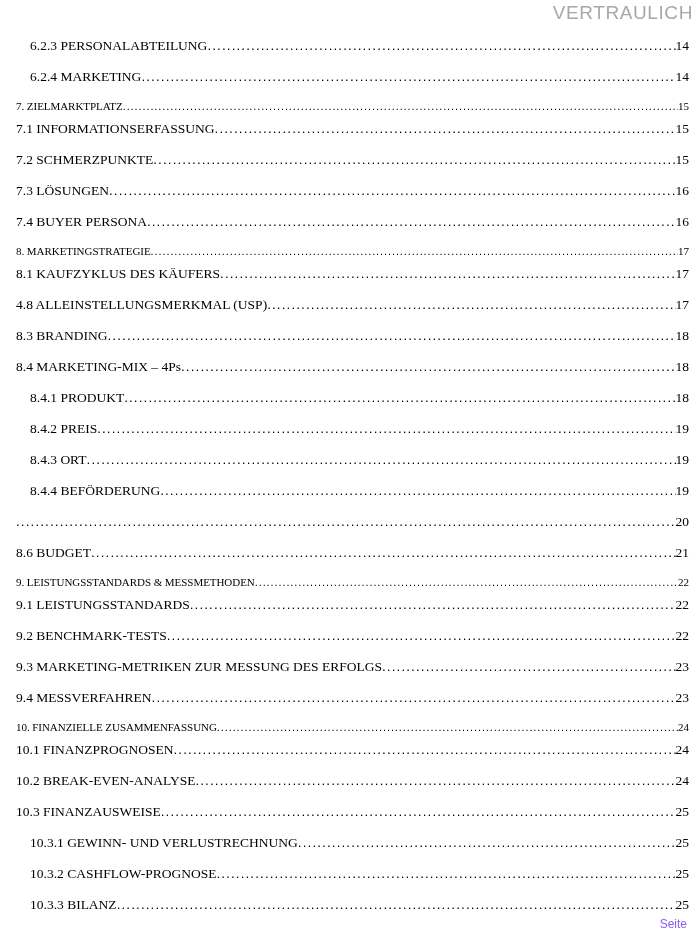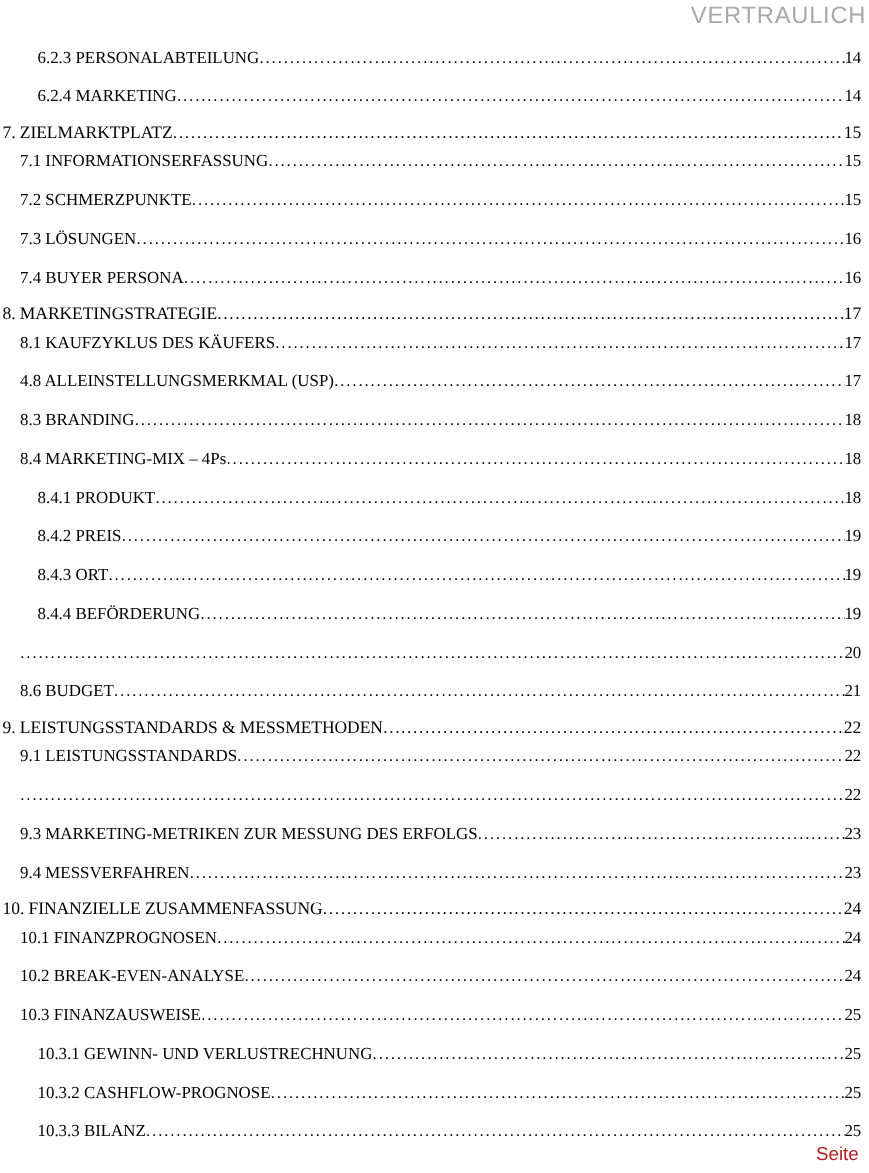--- a/index.html
+++ b/index.html
@@ -79,24 +79,24 @@
 
   .toc-page {
     flex: 0 0 auto;
     text-align: right;
     padding-left: 0px;
     font-family: Liberation Serif, serif;
   }
 
   
   .lvl1 {
-    font-size: 14px;
+    font-size: 11px;
     line-height: 16px;
     height: 21px;
-    padding-left: 2px;
+    padding-left: 16px;
     letter-spacing: -0.05px;
   }
   .lvl1 .toc-leader::after { letter-spacing: 0.9px; }
 
   
   .lvl2 {
     font-size: 13.5px;
     line-height: 20px;
     height: 31px;
     padding-left: 16px;
@@ -110,23 +110,23 @@
     padding-left: 30px;
   }
 
   
   .doc-footer {
     position: absolute;
     bottom: 6px;
     left: 0;
     right: 8px;
     text-align: right;
-    font-size: 15px;
+    font-size: 12px;
     line-height: 16px;
-    color: #b91c1c;
+    color: #8b5cf6;
     white-space: nowrap;
   }
 </style>
 </head>
 <body>
 
 <div class="page">
 
   <div class="doc-header" style="color: rgb(168, 168, 168);">VERTRAULICH</div>
 
@@ -224,20 +224,21 @@
         <span class="toc-title">9. LEISTUNGSSTANDARDS &amp; MESSMETHODEN</span>
         <span class="toc-leader"></span>
         <span class="toc-page">22</span>
       </div>
       <div class="toc-entry lvl2">
         <span class="toc-title">9.1 LEISTUNGSSTANDARDS</span>
         <span class="toc-leader"></span>
         <span class="toc-page">22</span>
       </div>
       <div class="toc-entry lvl2">
+        <span class="toc-title">9.2 BENCHMARK-TESTS</span>
         <span class="toc-leader"></span>
         <span class="toc-page">22</span>
       </div>
       <div class="toc-entry lvl2">
         <span class="toc-title">9.3 MARKETING-METRIKEN ZUR MESSUNG DES ERFOLGS</span>
         <span class="toc-leader"></span>
         <span class="toc-page">23</span>
       </div>
       <div class="toc-entry lvl2">
         <span class="toc-title">9.4 MESSVERFAHREN</span>

